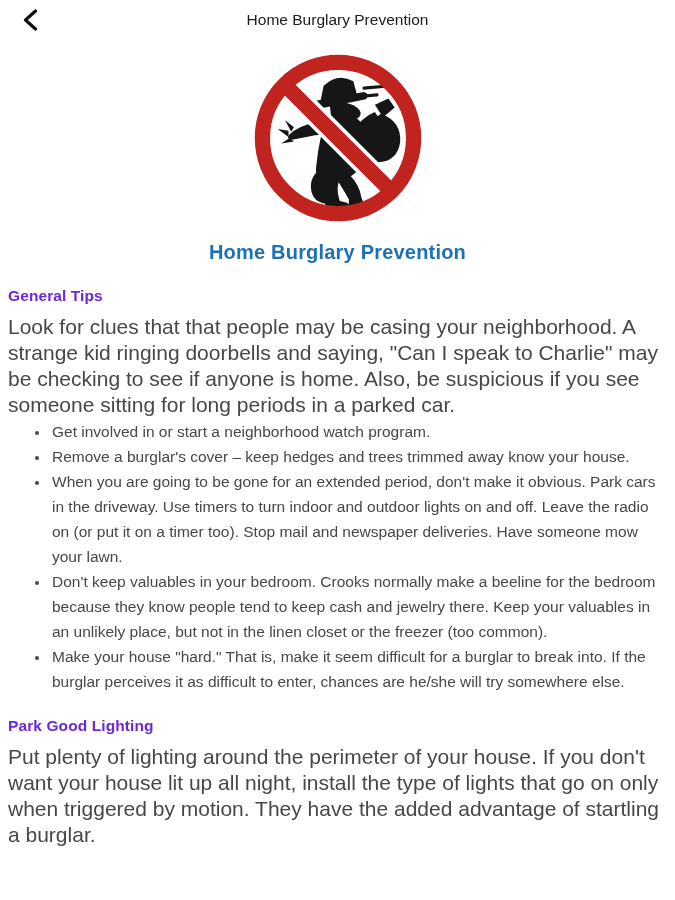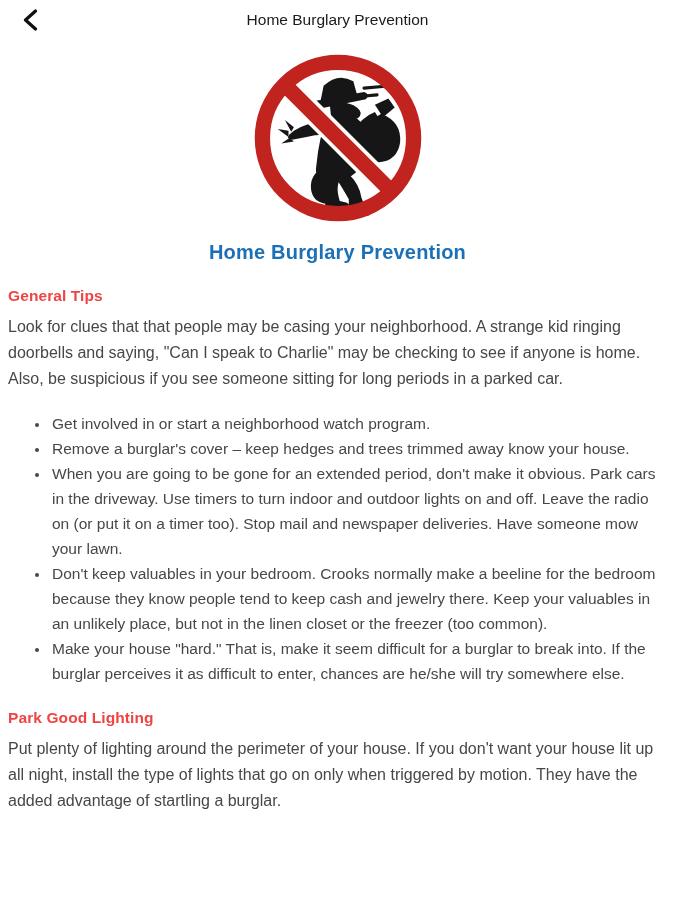--- a/index.html
+++ b/index.html
@@ -49,31 +49,31 @@
     letter-spacing: 0.2px;
   }
   
   .article {
     padding: 0 9px 0 8px;
   }
   .section-heading {
     margin-top: 23px;
     font-size: 15.5px;
     font-weight: 700;
-    color: #ef4444;
+    color: #6d28d9;
     letter-spacing: 0.1px;
   }
   .para {
     margin-top: 9px;
-    font-size: 16px;
+    font-size: 21px;
     line-height: 26px;
     color: #474747;
   }
   .tips-list {
-    margin-top: 19px;
+    margin-top: 1px;
     padding-left: 42px;
     list-style: disc outside;
   }
   .tips-list li {
     font-size: 15.5px;
     line-height: 25px;
     color: #474747;
     padding-left: 2px;
   }
   .tips-list li::marker { color: #474747; font-size: 13px; }

